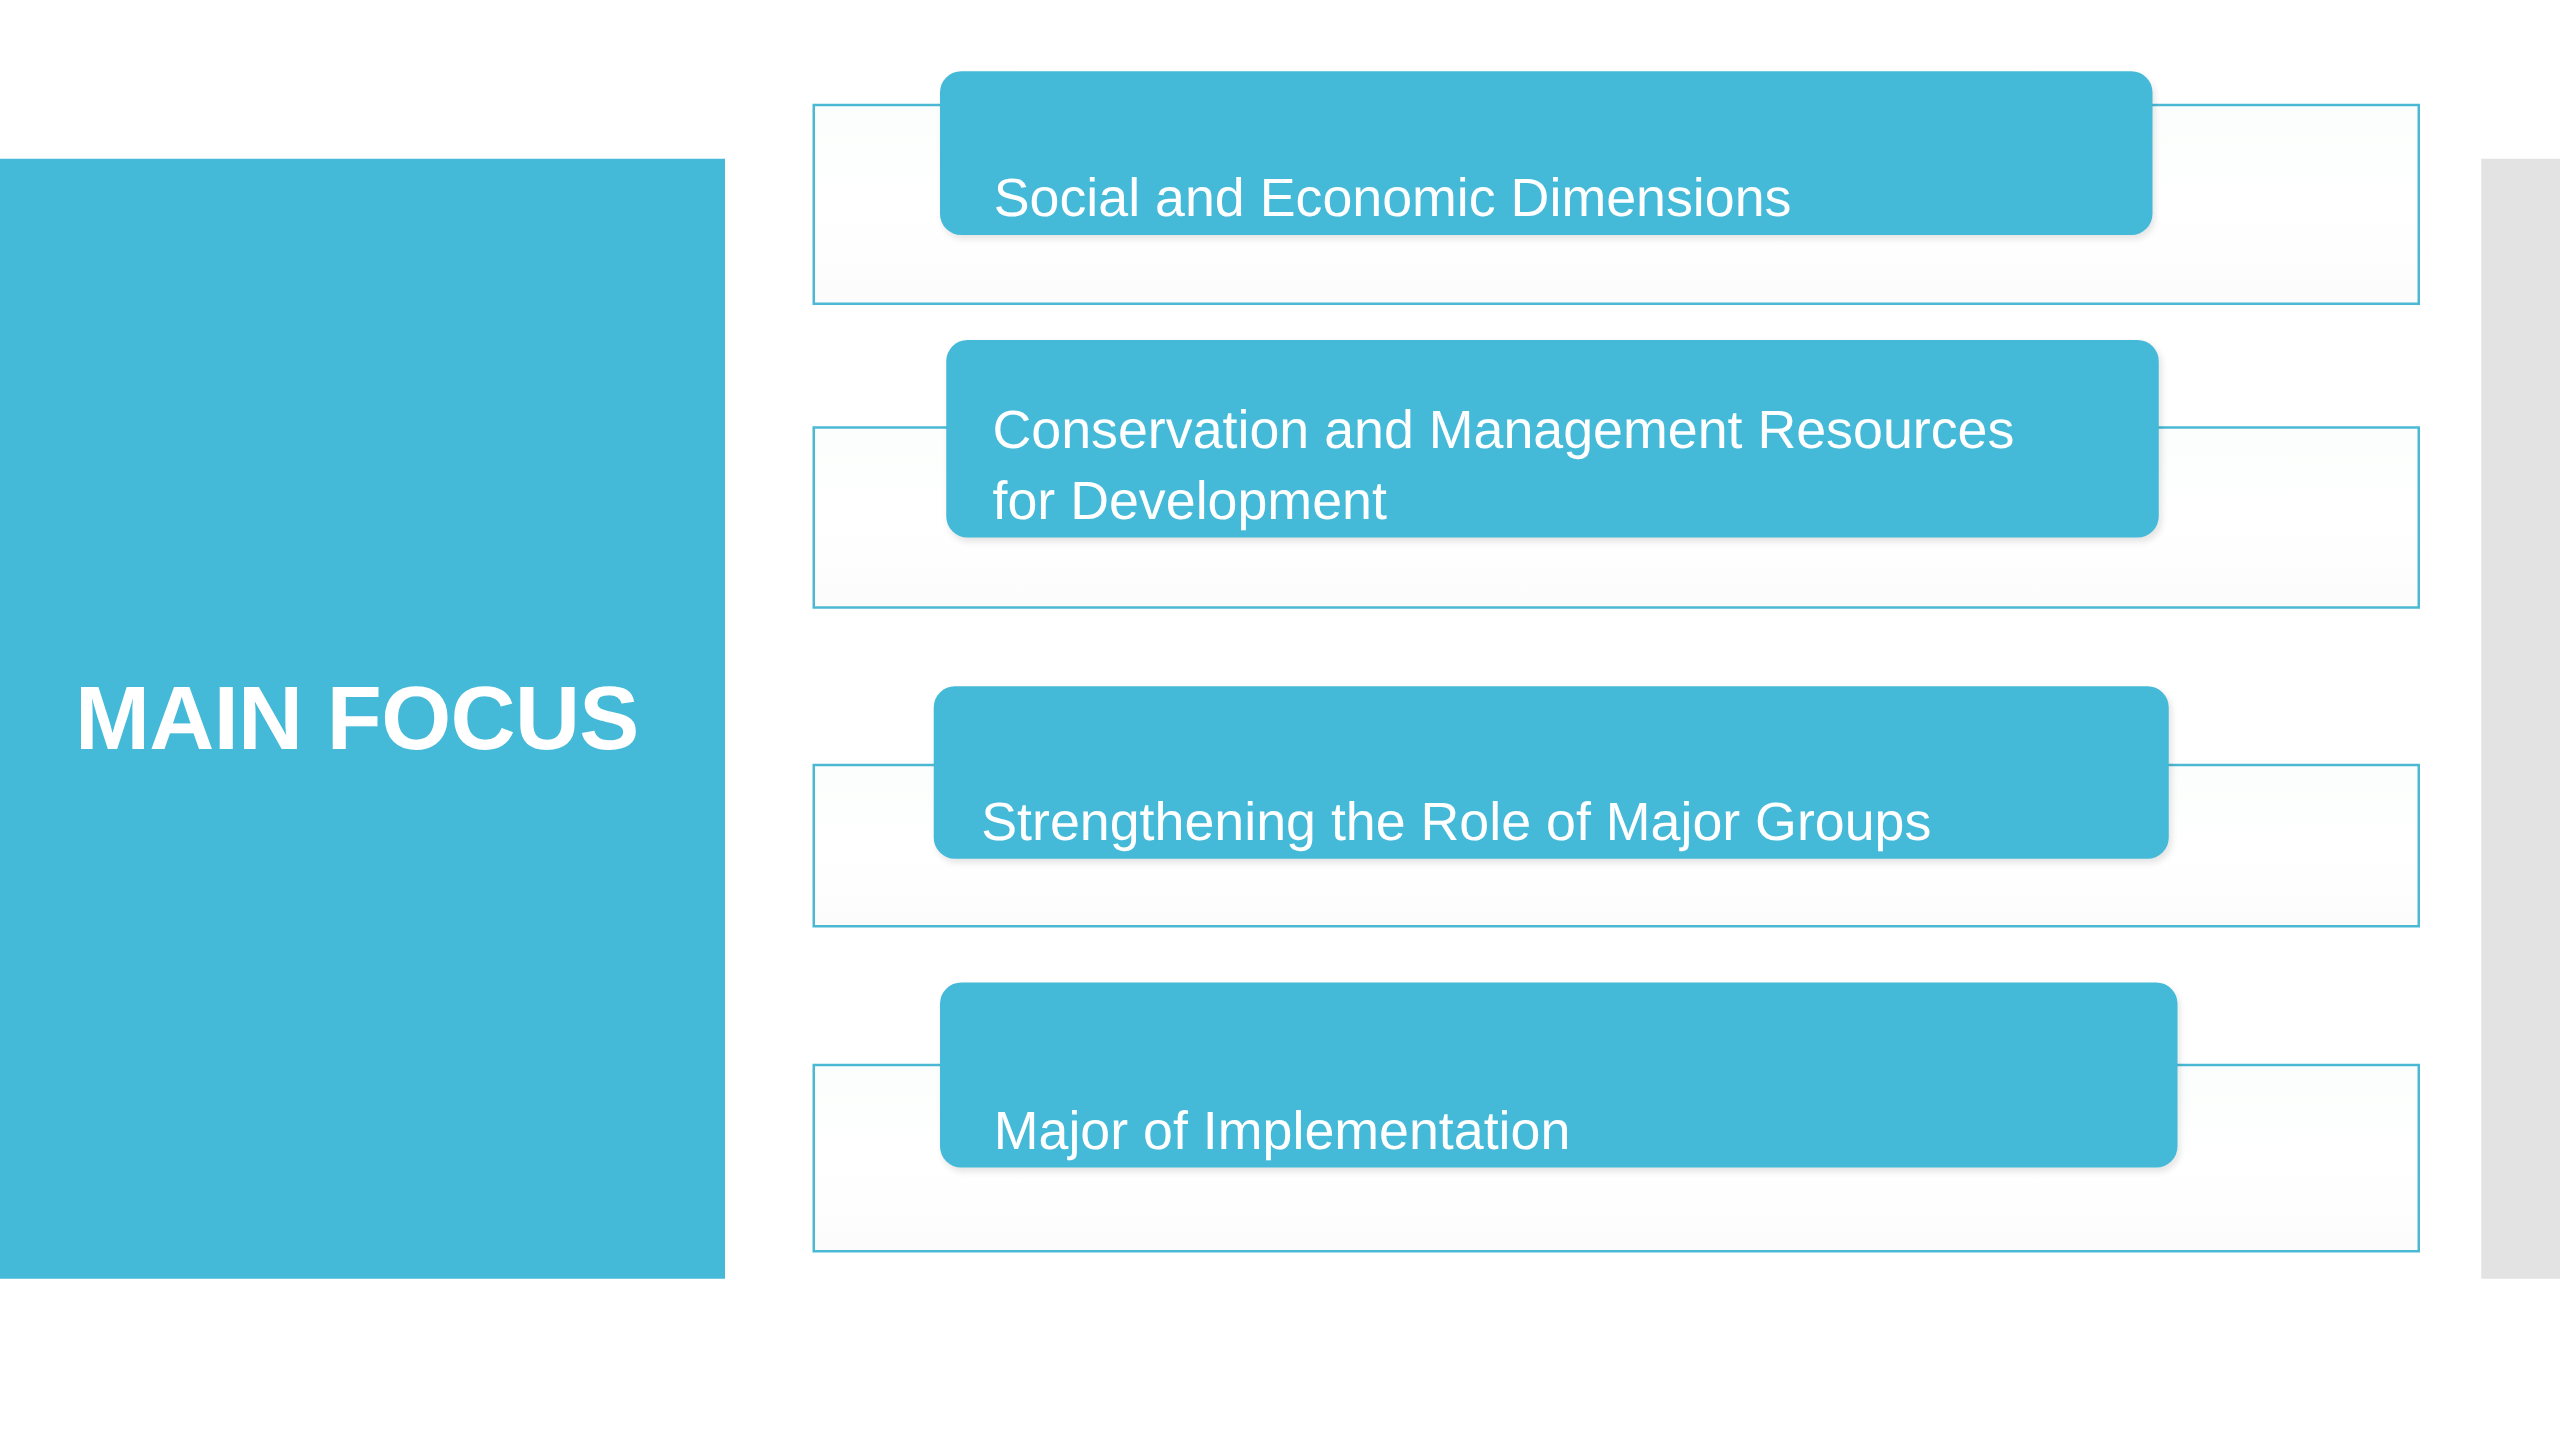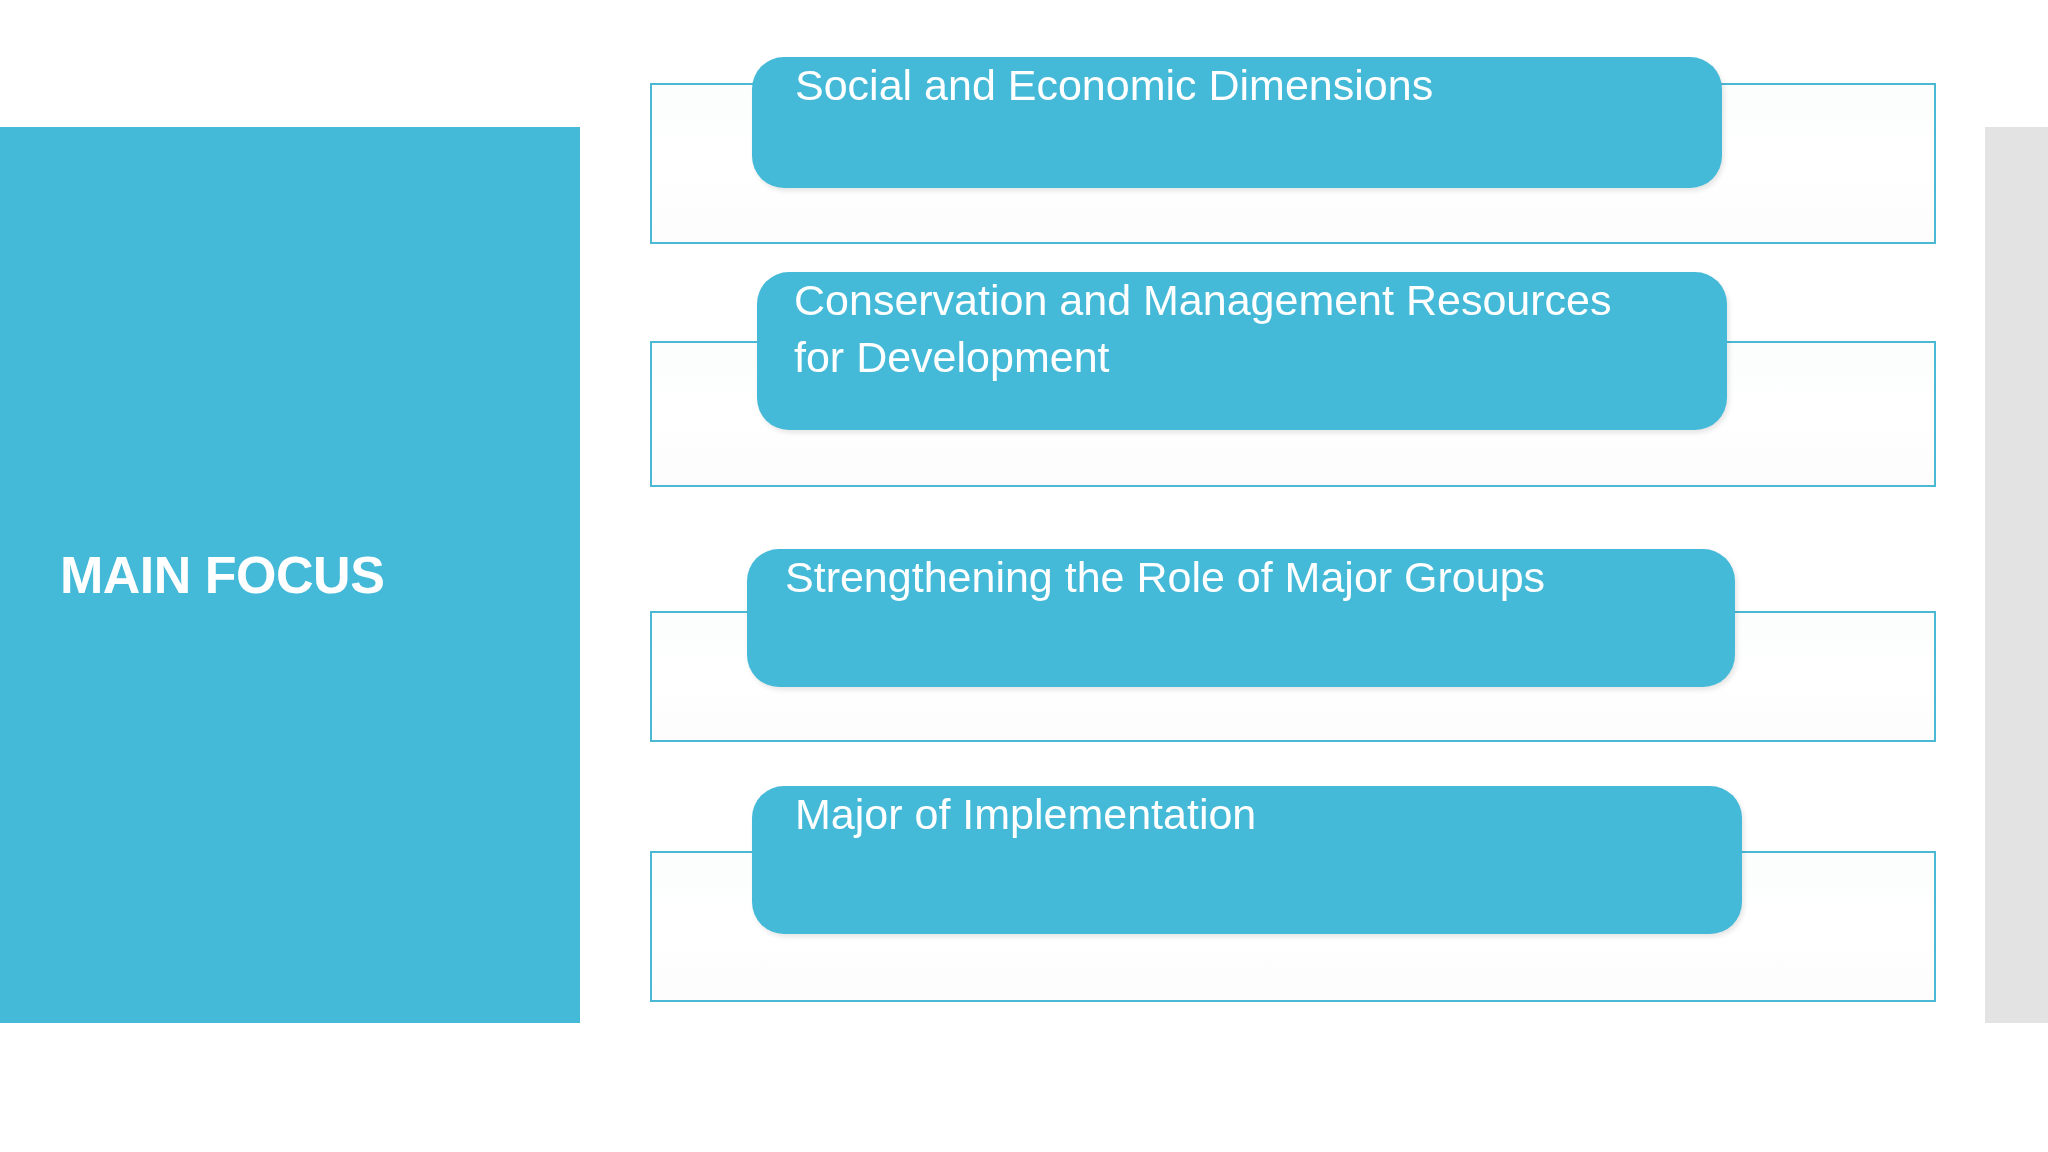--- a/index.html
+++ b/index.html
@@ -31,21 +31,21 @@
     height: 896px;
     background: #44bad8;
     display: flex;
     align-items: center;
     justify-content: flex-start;
   }
   .title-text {
     color: #ffffff;
     font-family: "Liberation Sans", sans-serif;
     font-weight: bold;
-    font-size: 52px;
+    font-size: 72px;
     letter-spacing: -0.5px;
     line-height: 1;
     padding-left: 60px;
     white-space: nowrap;
   }
 
   
   .right-band {
     position: absolute;
     left: 1985px;
@@ -76,24 +76,24 @@
     box-sizing: border-box;
     border: 2px solid #4cb9d4;
     background: linear-gradient(180deg, #fbfefc 0%, #ffffff 55%, #fbfcfb 100%);
   }
 
   
   .pill {
     position: absolute;
     box-sizing: border-box;
     background: #44bad8;
-    border-radius: 32px;
+    border-radius: 17px;
     box-shadow: 2px 3px 5px rgba(0,0,0,0.10);
     display: flex;
-    align-items: flex-start;
+    align-items: flex-end;
   }
   .pill-label {
     color: #ffffff;
     font-family: "Liberation Sans", sans-serif;
     font-weight: normal;
     font-size: 43px;
     line-height: 57px;
     padding-left: 43px;
     padding-right: 30px;
     white-space: pre-line;

